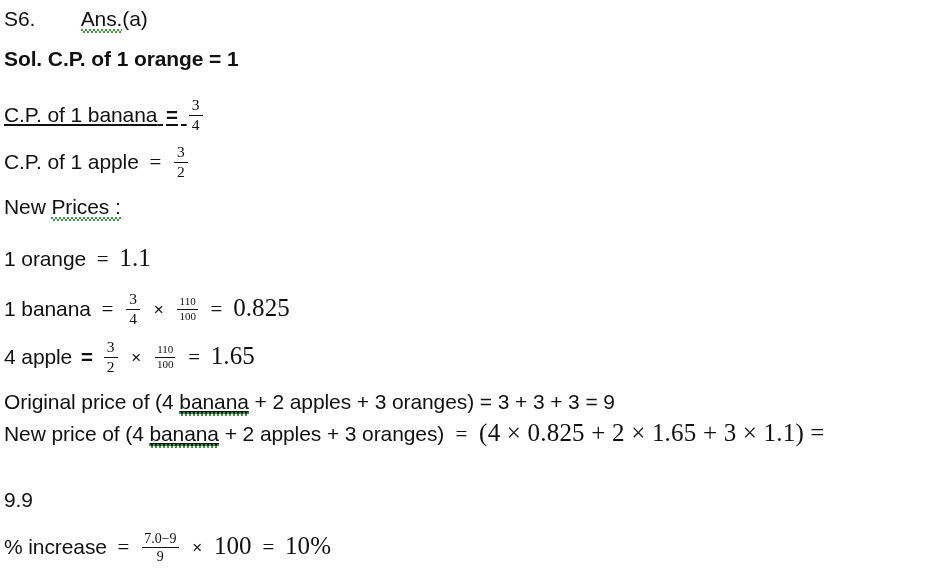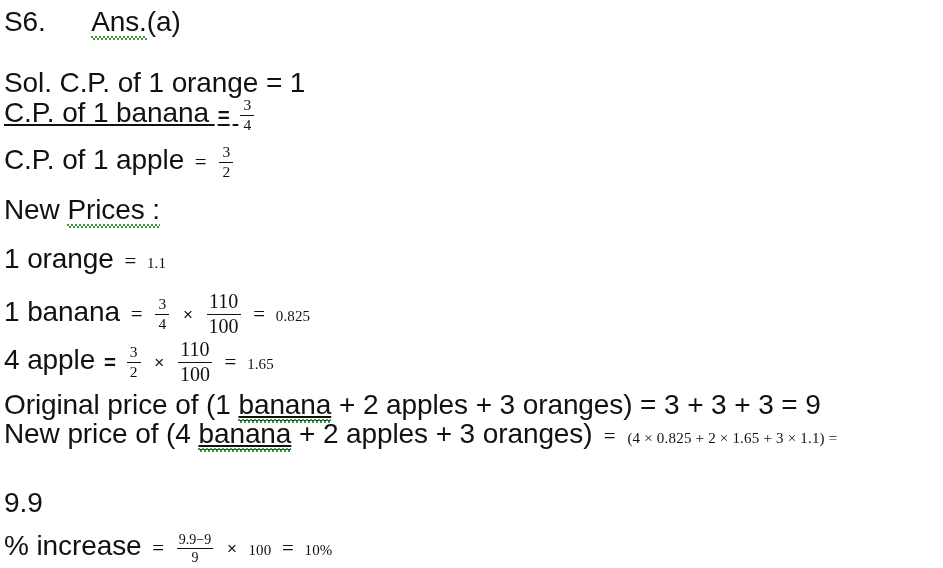--- a/index.html
+++ b/index.html
@@ -29,28 +29,28 @@
     left: 4px;
     white-space: nowrap;
     font-size: 20.5px;
     line-height: 1;
     color: #111111;
   }
 
   
   .txt {
     font-family: "Liberation Sans", sans-serif;
-    font-size: 28px;
+    font-size: 21px;
     letter-spacing: -0.1px;
   }
 
   
   .math {
     font-family: "Liberation Serif", "DejaVu Serif", serif;
-    font-size: 15px;
+    font-size: 25px;
     letter-spacing: 0.1px;
   }
 
   .eq-serif {
     font-family: "Liberation Serif", "DejaVu Serif", serif;
     font-size: 21px;
     padding: 0 5px;
   }
 
   .eq-sans {
@@ -88,21 +88,21 @@
   }
   .frac .bar {
     display: block;
     width: 100%;
     min-width: 14px;
     height: 1px;
     background: #111111;
     margin: 1px 0;
   }
   .frac.wide .num,
-  .frac.wide .den { font-size: 20px; }
+  .frac.wide .den { font-size: 11px; }
   .frac.tiny .num,
   .frac.tiny .den { font-size: 14px; }
 
   
   .sq {
     position: relative;
     display: inline-block;
   }
   .sq::after {
     content: "";
@@ -141,21 +141,21 @@
 <body>
 
 <div id="doc">
 
   <div class="line" style="top:8px;">
     <span class="txt">S6.</span>
     <span class="gap" style="width:34px;"></span>
     <span class="txt sq">Ans.</span><span class="txt">(a)</span>
   </div>
 
-  <div class="line" style="top:69px;">
+  <div class="line" style="top:48px;font-weight:bold;">
     <span class="txt">Sol. C.P. of 1 orange = 1</span>
   </div>
 
   <div class="line" style="top:98px;text-decoration:underline;">
     <span class="txt">C.P. of 1 banana</span>
     <span class="eq-sans" style="font-weight:600;">=</span>
     <span class="frac">
       <span class="num">3</span>
       <span class="bar"></span>
       <span class="den">4</span>
@@ -212,38 +212,38 @@
     <span class="frac wide">
       <span class="num">110</span>
       <span class="bar"></span>
       <span class="den">100</span>
     </span>
     <span class="eq-serif">=</span>
     <span class="math">1.65</span>
   </div>
 
   <div class="line" style="top:391px;">
-    <span class="txt">Original price of (1 </span><span class="txt ul sq">banana</span><span class="txt"> + 2 apples + 3 oranges) = 3 + 3 + 3 = 9</span>
+    <span class="txt">Original price of (4 </span><span class="txt ul sq">banana</span><span class="txt"> + 2 apples + 3 oranges) = 3 + 3 + 3 = 9</span>
   </div>
 
   <div class="line" style="top:420px; letter-spacing:0.55px;">
     <span class="txt">New price of (4 </span><span class="txt ul sq">banana</span><span class="txt"> + 2 apples + 3 oranges)</span>
     <span class="eq-serif">=</span>
     <span class="math" style="letter-spacing:0.2px;">(4 × 0.825 + 2 × 1.65 + 3 × 1.1) =</span>
   </div>
 
   <div class="line" style="top:489px;">
     <span class="txt">9.9</span>
   </div>
 
   <div class="line" style="top:532px;">
     <span class="txt">% increase</span>
     <span class="eq-serif">=</span>
     <span class="frac tiny">
-      <span class="num">9.9−9</span>
+      <span class="num">7.0−9</span>
       <span class="bar"></span>
       <span class="den">9</span>
     </span>
     <span class="times">×</span>
     <span class="math">100</span>
     <span class="eq-serif">=</span>
     <span class="math">10%</span>
   </div>
 
 </div>

